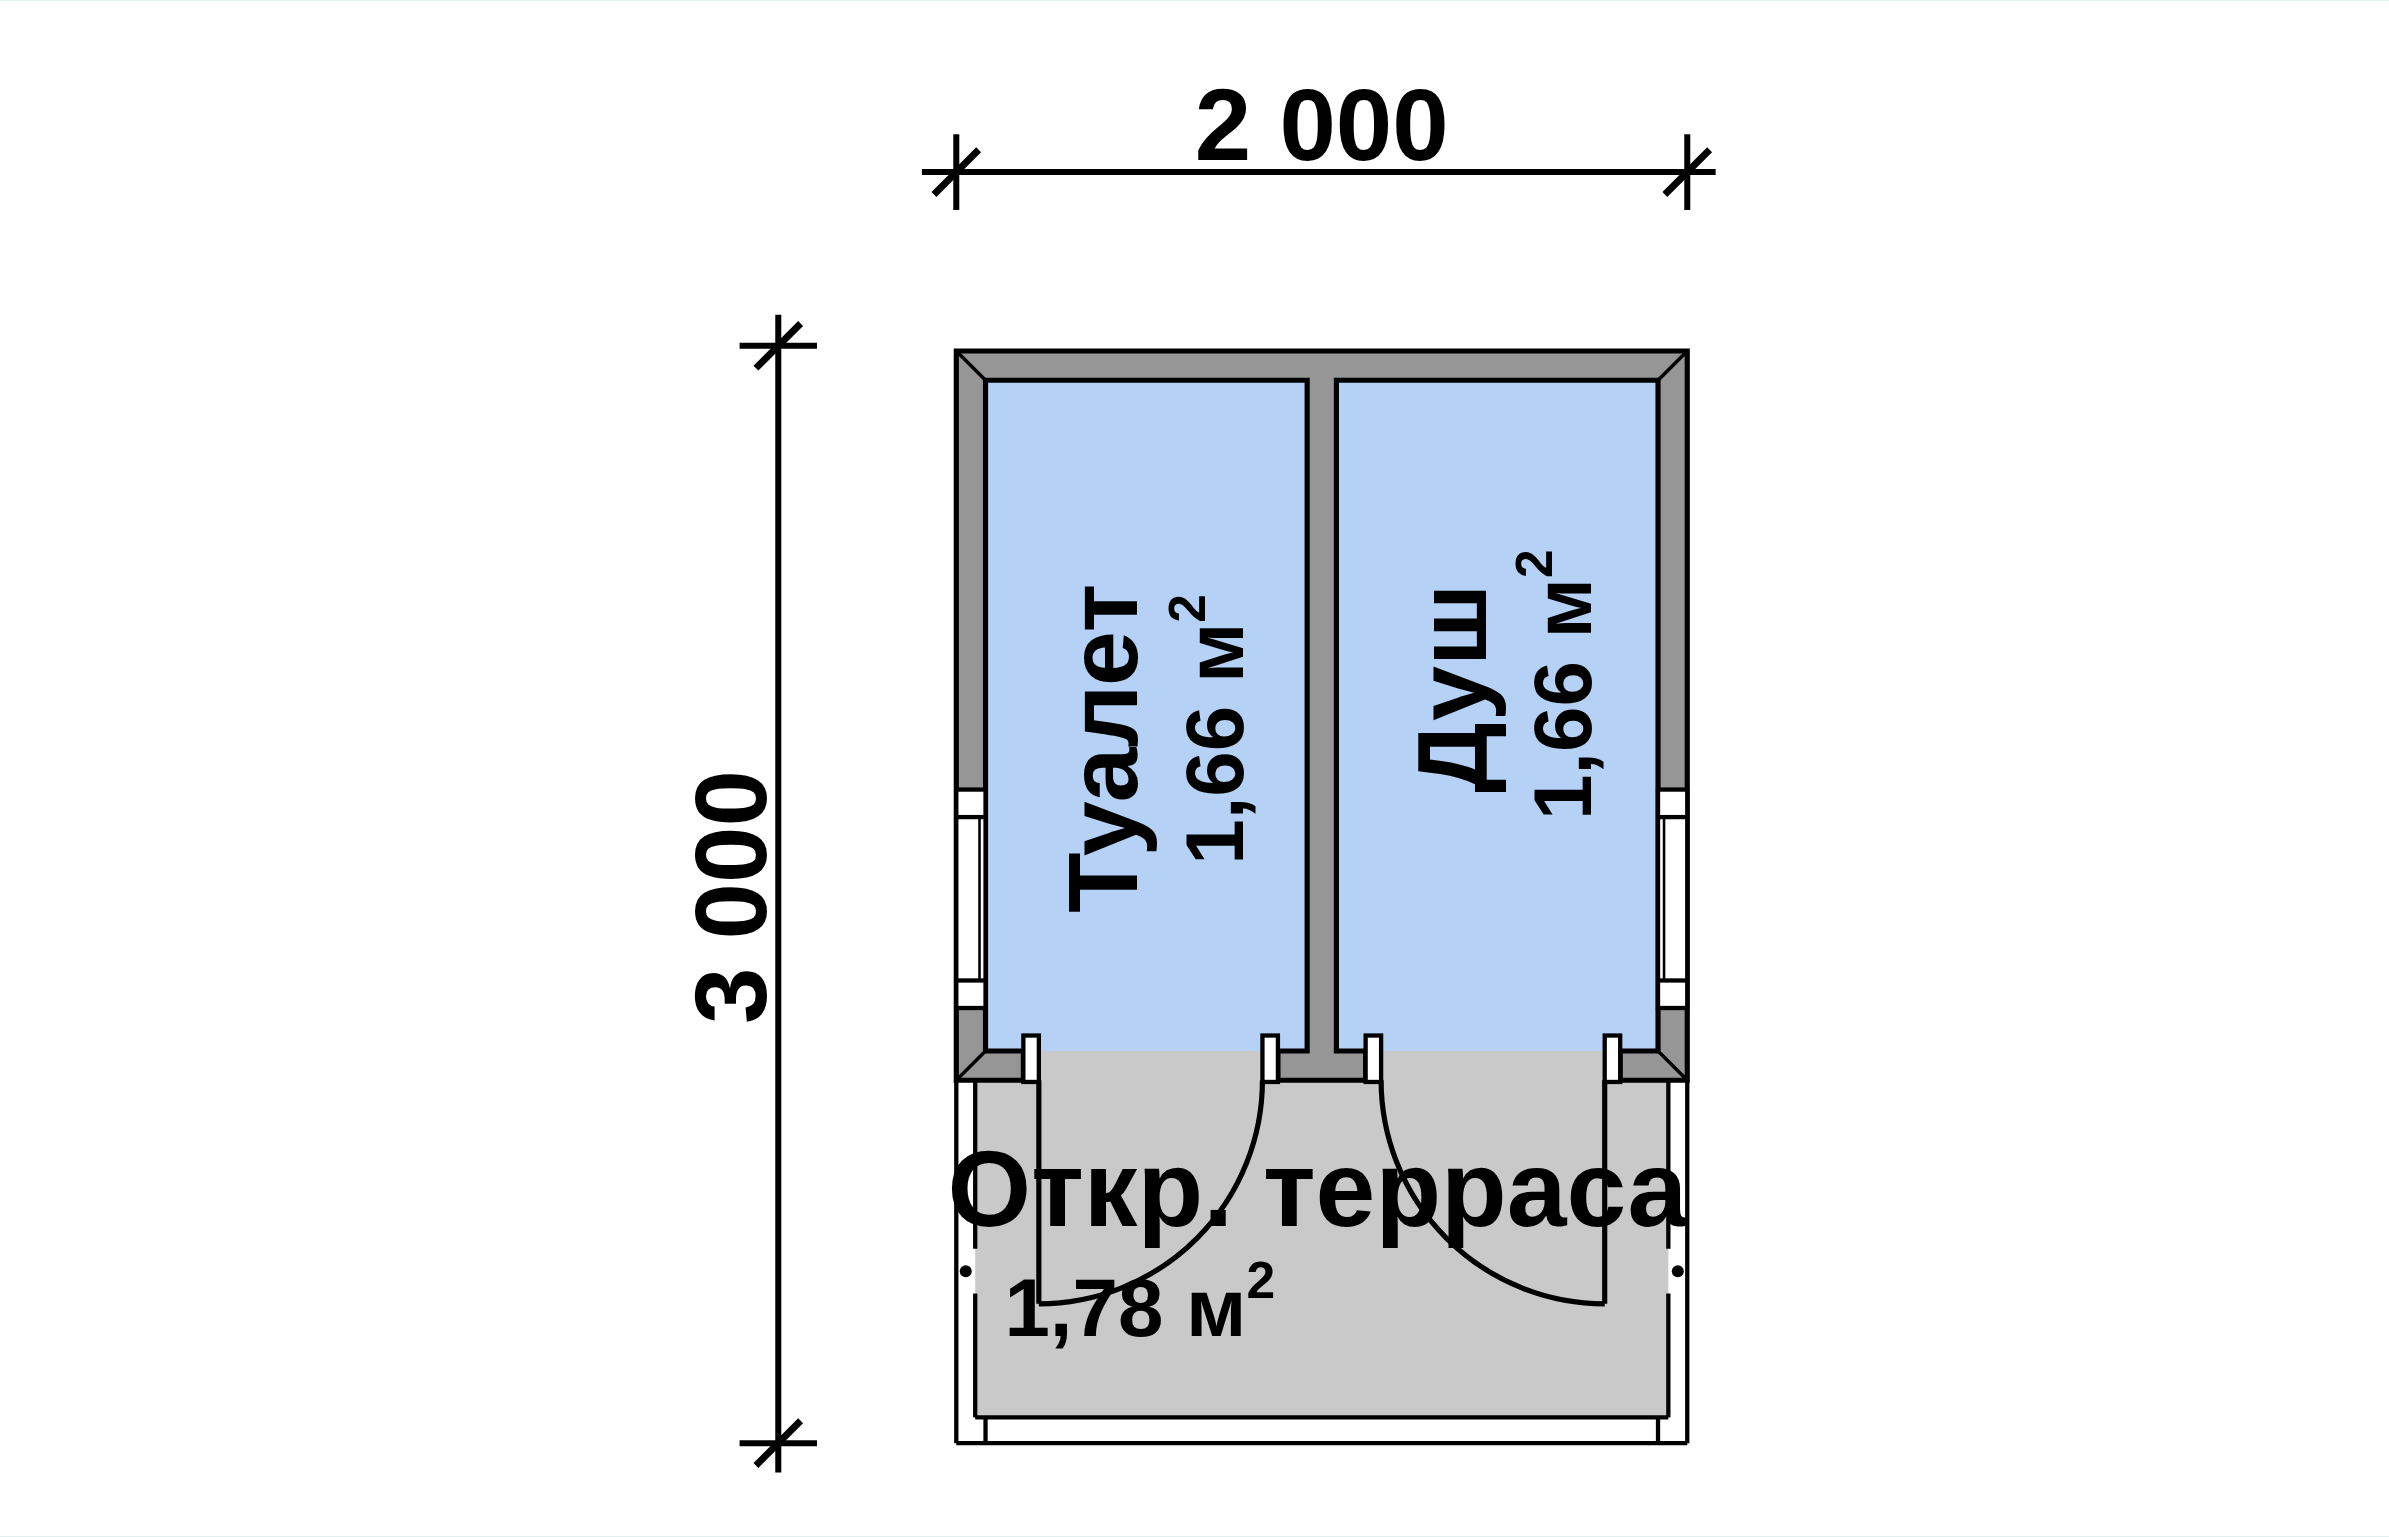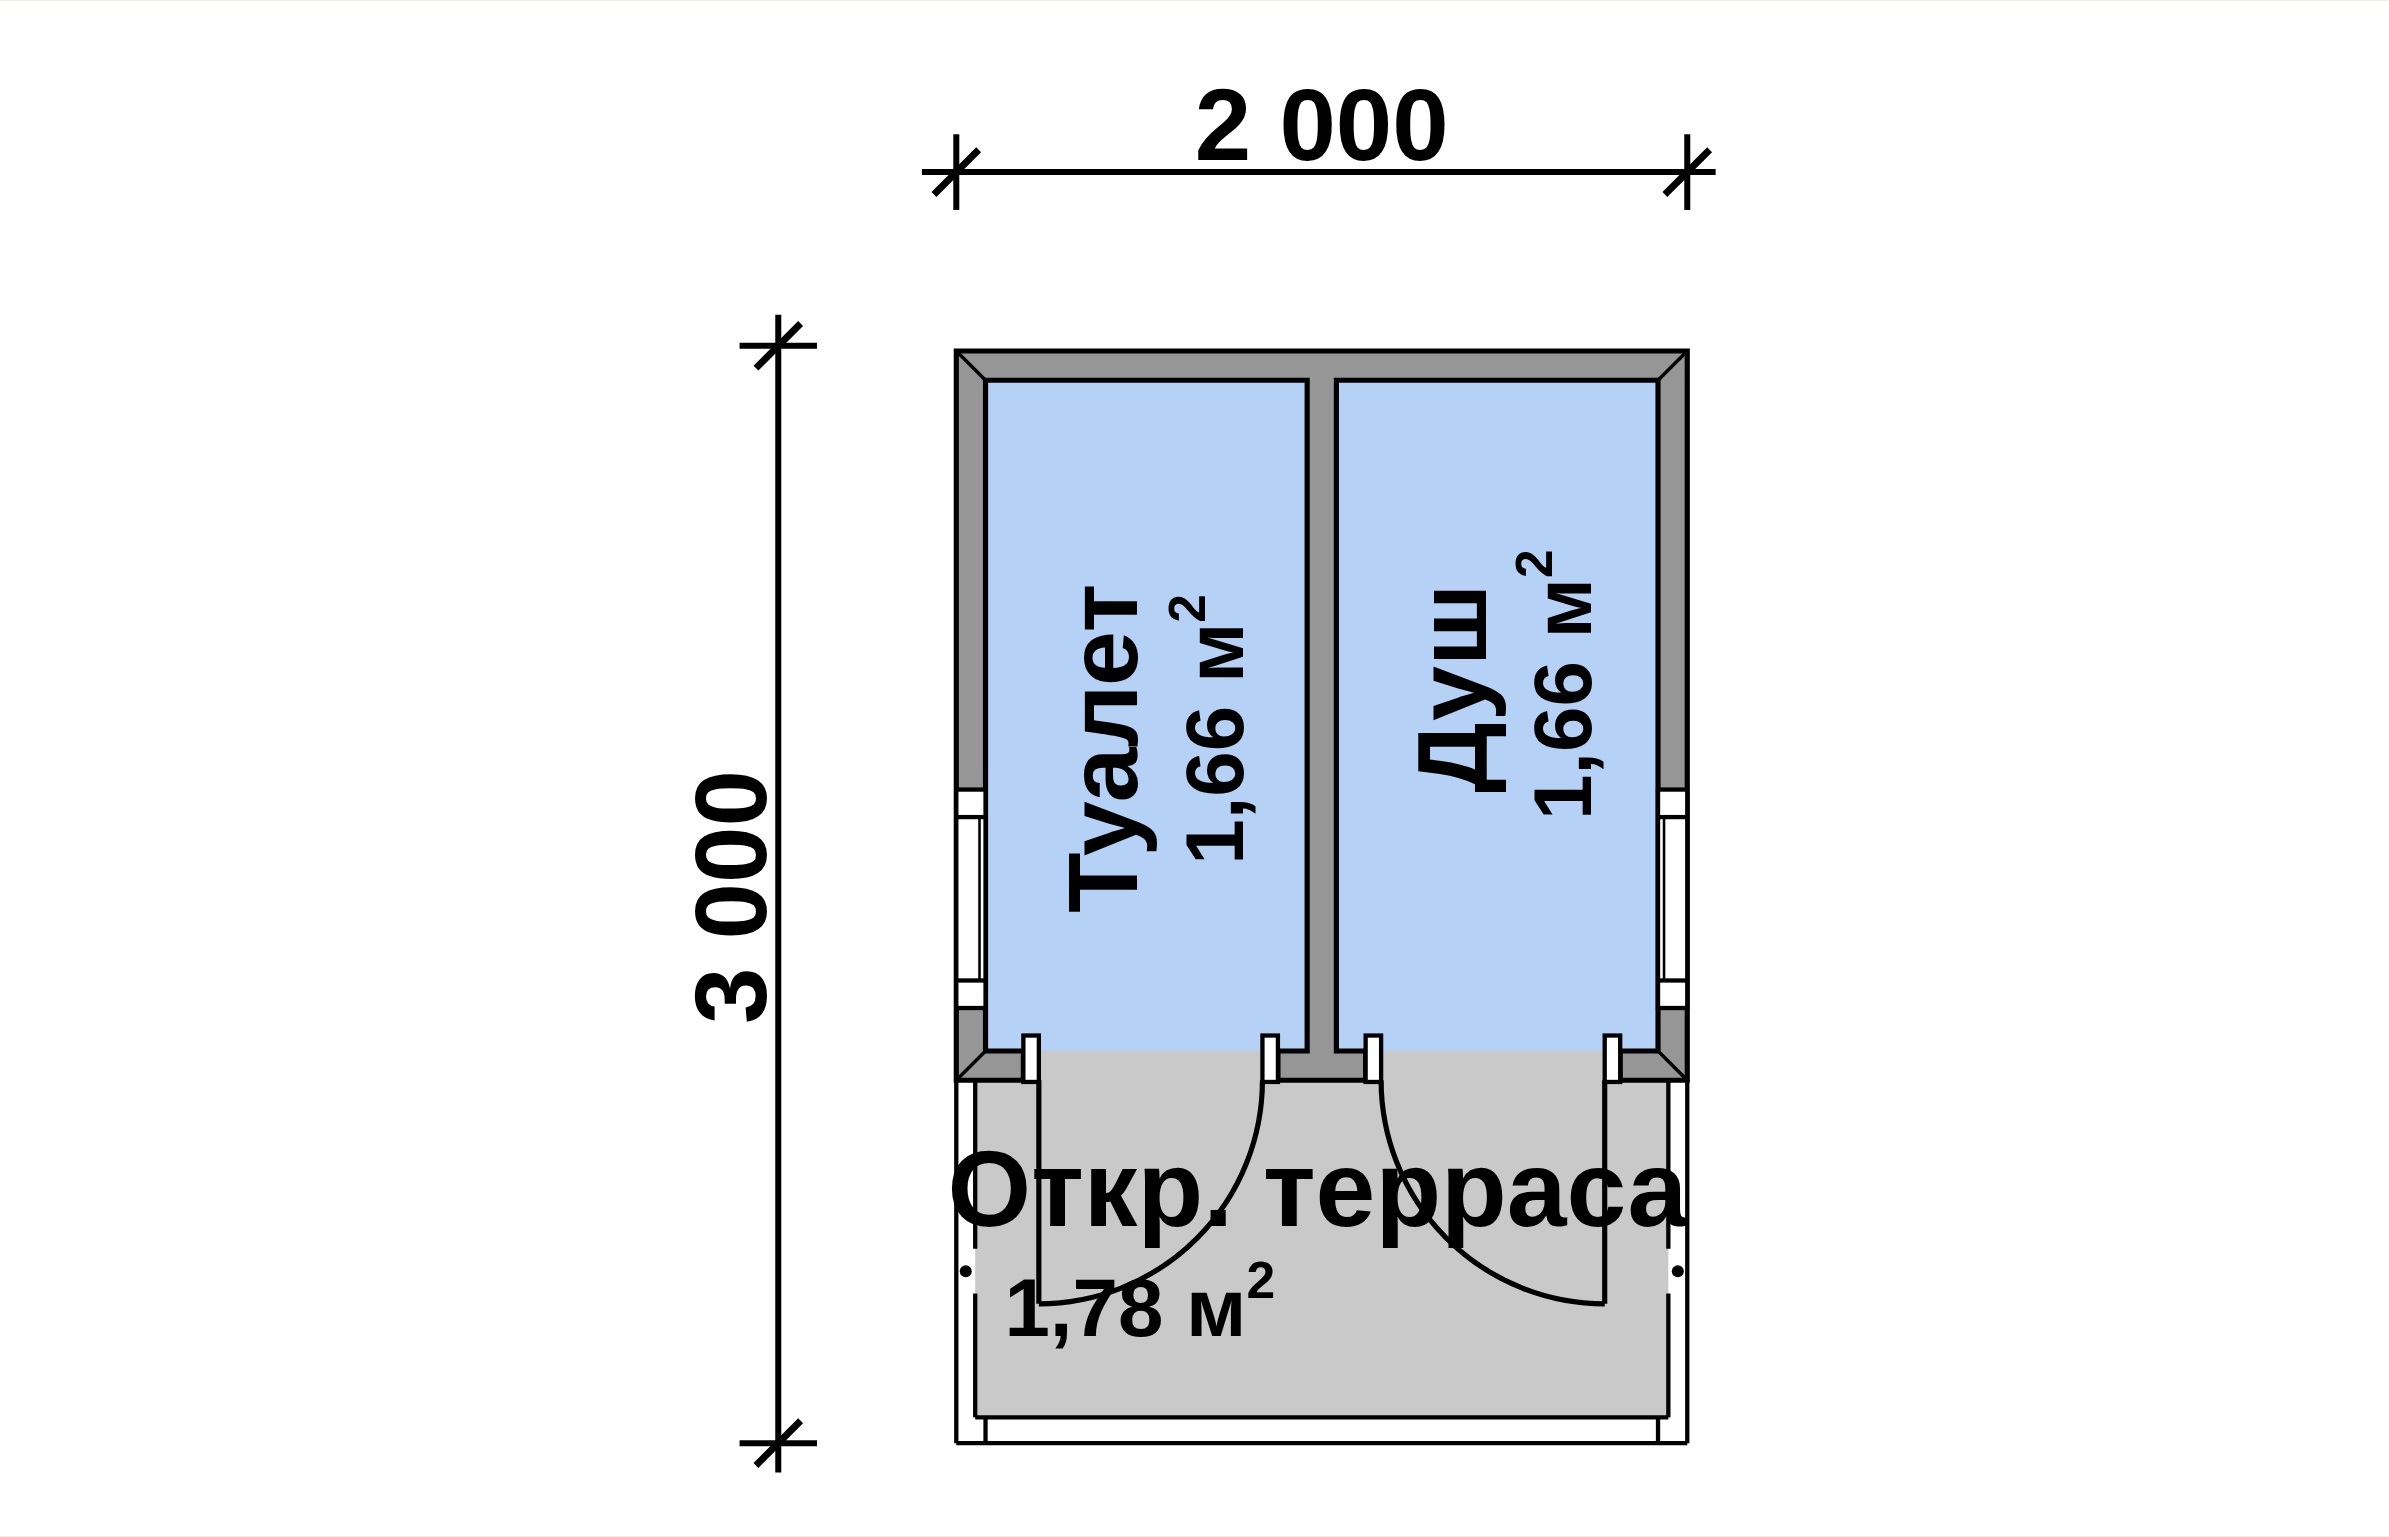--- a/index.html
+++ b/index.html
@@ -4,21 +4,21 @@
 <style>
   html, body {
     margin: 0;
     padding: 0;
     background: #ffffff;
   }
   .stage {
     position: relative;
     width: 2389px;
     height: 1537px;
-    background: #a16207;
+    background: #0f766e;
     overflow: hidden;
   }
   svg { display: block; }
   text {
     font-family: "Liberation Sans", "DejaVu Sans", sans-serif;
     font-weight: bold;
     fill: #000000;
   }
   .dim-text { font-size: 118px; }
   .room-name { font-size: 115px; }

